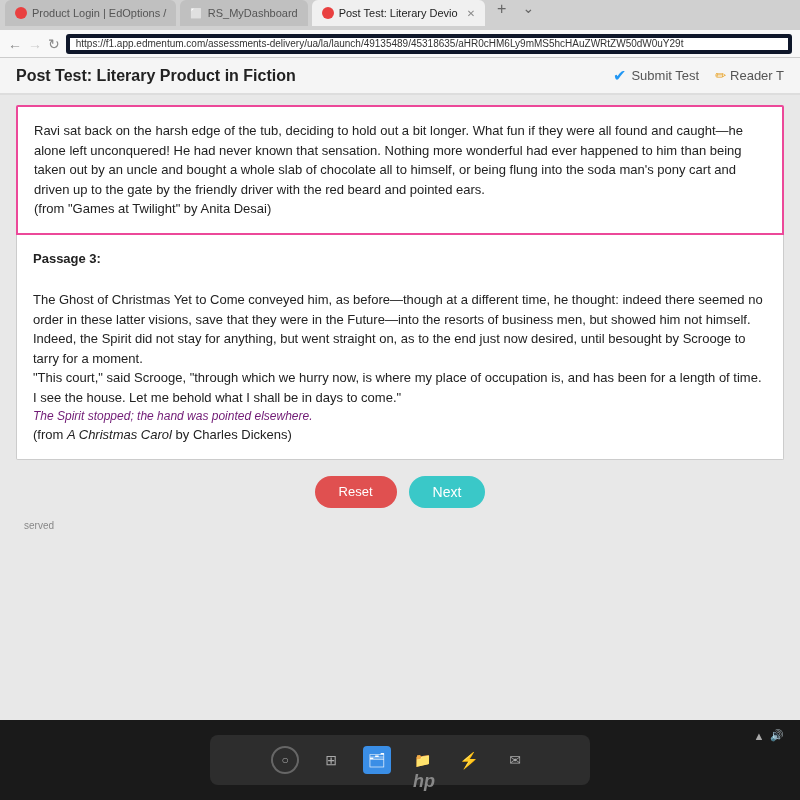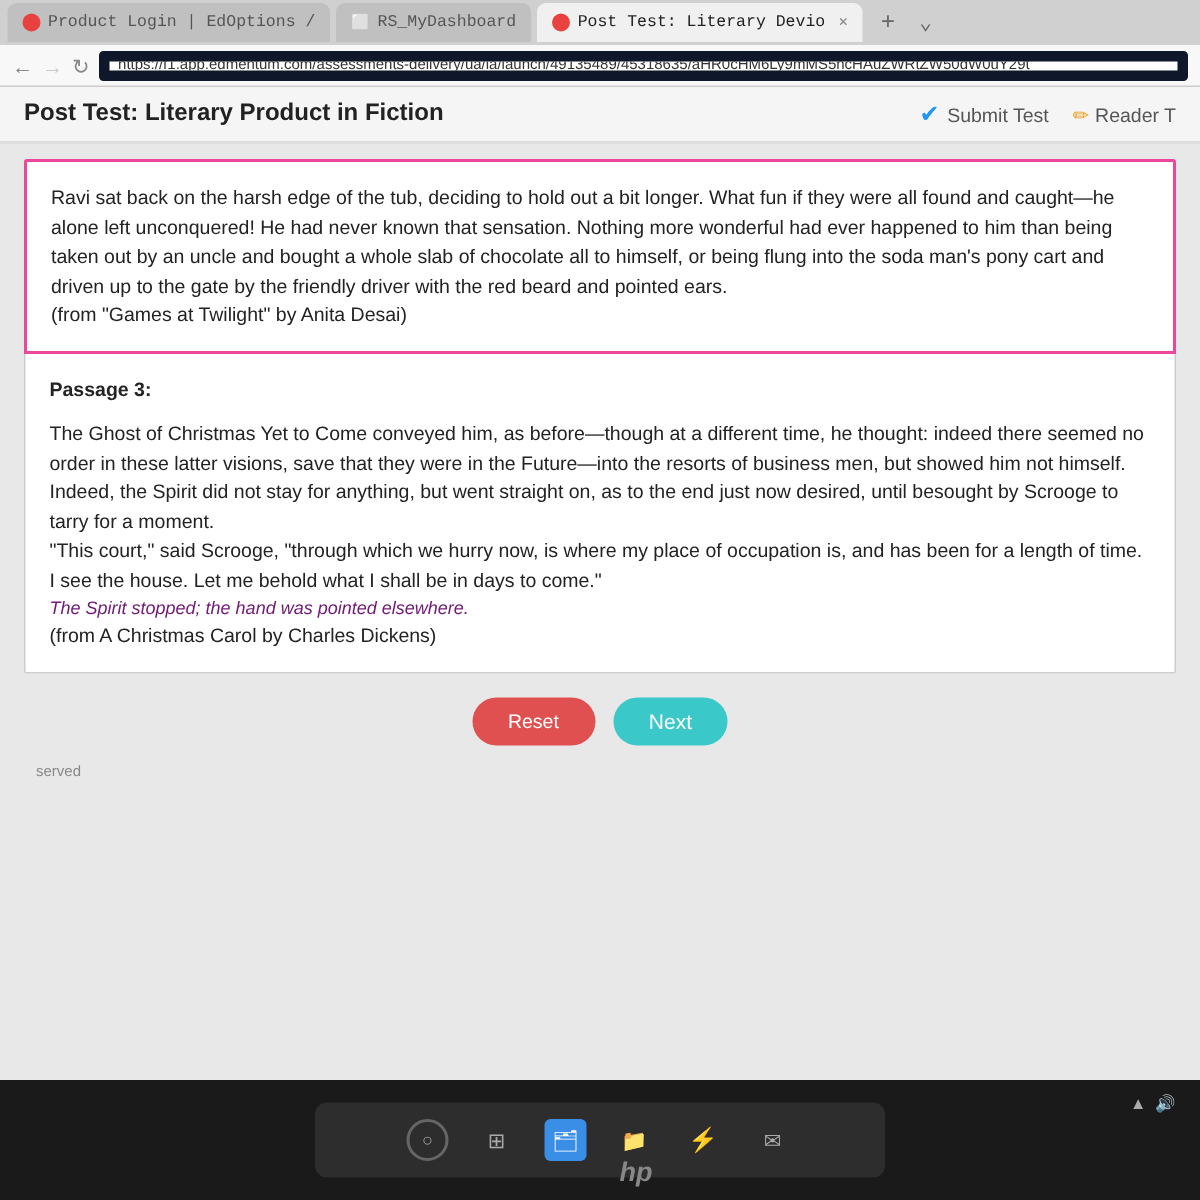--- a/index.html
+++ b/index.html
@@ -33,26 +33,24 @@
 
     
     .browser-chrome {
       width: 100%;
       background: #e8e8e8;
     }
 
     
     .tab-bar {
       display: flex;
-      align-items: center;
       background: #d0d0d0;
       height: 30px;
       padding: 0 5px;
       gap: 4px;
-      font-family: Liberation Mono, monospace;
     }
 
     .tab {
       display: flex;
       align-items: center;
       padding: 4px 10px;
       border-radius: 6px 6px 0 0;
       font-size: 11px;
       height: 26px;
       cursor: pointer;
@@ -97,21 +95,21 @@
       padding: 0 8px;
       border-bottom: 1px solid #ccc;
       gap: 6px;
       font-size: 11px;
       color: #444;
     }
 
     .address-input {
       flex: 1;
       background: white;
-      border: 7px solid #0f172a;
+      border: 4px solid #0f172a;
       border-radius: 3px;
       padding: 2px 6px;
       font-size: 10px;
       color: #333;
       height: 20px;
     }
 
     
     .page-header {
       background: #f5f5f5;
@@ -159,21 +157,21 @@
     
     .content-area {
       background: #e8e8e8;
       padding: 10px 16px;
       height: calc(720px - 88px);
       overflow-y: auto;
     }
 
     .passage-header {
       font-weight: bold;
-      margin-bottom: 10px;
+      margin-bottom: 22px;
       font-size: 13px;
     }
 
     .passage3-box {
       background: white;
       border: 1px solid #ccc;
       border-top: none;
       border-radius: 0 0 2px 2px;
       padding: 14px 16px;
       font-size: 13px;
@@ -185,20 +183,21 @@
       background: white;
       border: 2px solid #ec4899;
       border-radius: 2px 2px 0 0;
       padding: 14px 16px;
       font-size: 13px;
       line-height: 1.5;
       color: #222;
     }
 
     .italic-text {
+      font-style: italic;
     }
 
     
     .button-row {
       display: flex;
       justify-content: center;
       gap: 12px;
       margin-top: 16px;
       padding-bottom: 10px;
     }

